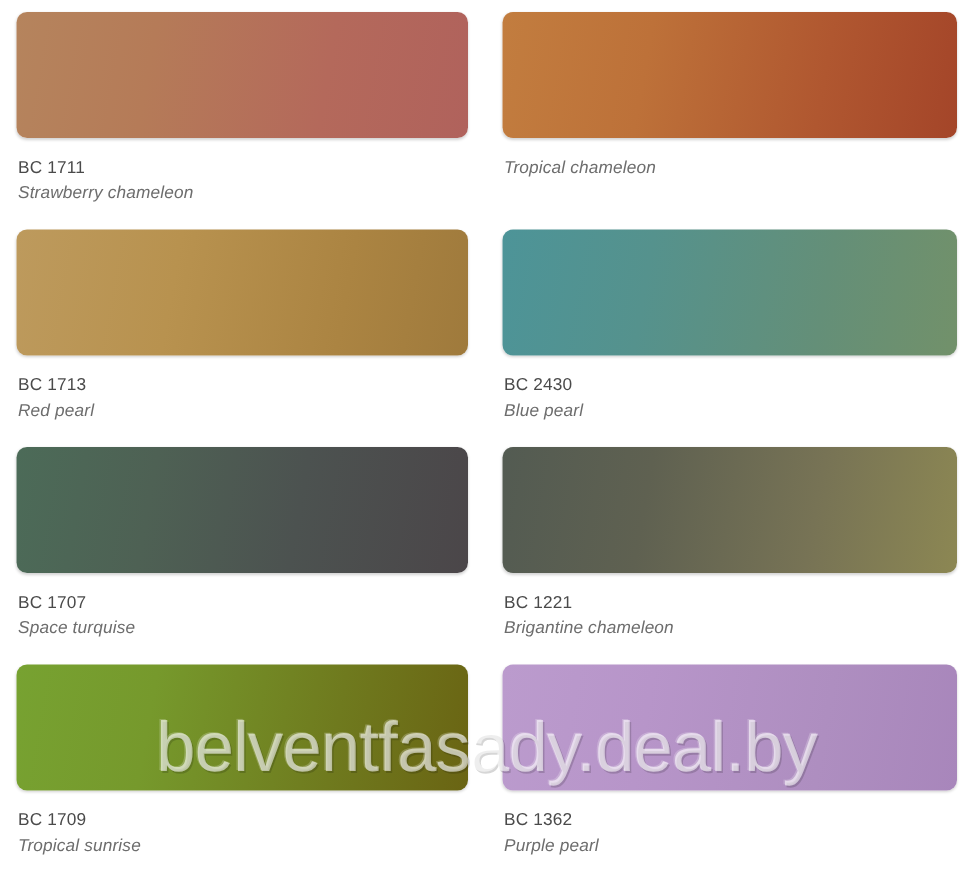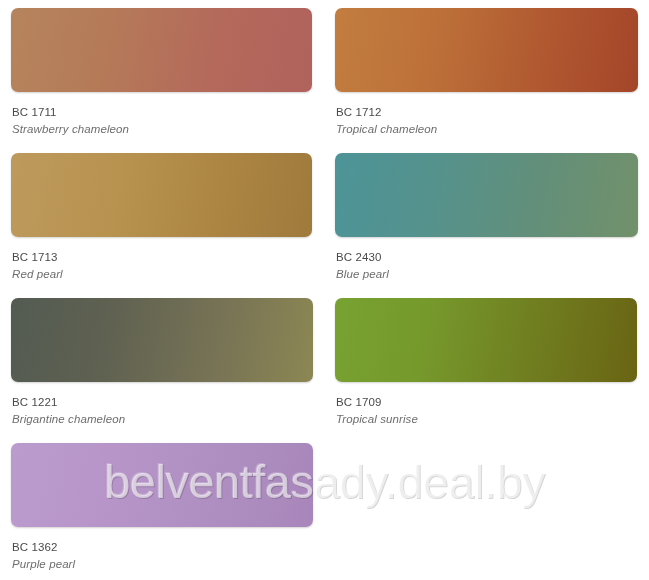--- a/index.html
+++ b/index.html
@@ -65,21 +65,21 @@
     font-style: italic;
     line-height: 17px;
     letter-spacing: 0.1px;
     white-space: nowrap;
   }
 
   
   #watermark {
     position: absolute;
     left: 0;
-    top: 452px;
+    top: 468px;
     width: 649px;
     height: 58px;
     display: flex;
     align-items: center;
     justify-content: center;
     pointer-events: none;
     z-index: 5;
   }
 
   #watermark-text {
@@ -106,41 +106,47 @@
       <div class="swatch-chip" style="background: linear-gradient(100deg, rgb(181, 132, 93) 0%, rgb(181, 123, 88) 30%, rgb(180, 105, 91) 68%, rgb(176, 98, 92) 100%);"></div>
       <div class="swatch-labels">
         <div class="swatch-code">BC 1711</div>
         <div class="swatch-name">Strawberry chameleon</div>
       </div>
     </div>
 
     <div class="swatch-cell right">
       <div class="swatch-chip" style="background: linear-gradient(100deg, rgb(194, 125, 63) 0%, rgb(189, 113, 57) 32%, rgb(176, 87, 48) 70%, rgb(164, 69, 41) 100%);"></div>
       <div class="swatch-labels">
-        <div class="swatch-code">BC 1712</div>
         <div class="swatch-name">Tropical chameleon</div>
       </div>
     </div>
 
     <div class="swatch-cell left">
       <div class="swatch-chip" style="background: linear-gradient(100deg, rgb(189, 154, 93) 0%, rgb(184, 146, 79) 35%, rgb(171, 132, 66) 72%, rgb(159, 122, 60) 100%);"></div>
       <div class="swatch-labels">
         <div class="swatch-code">BC 1713</div>
         <div class="swatch-name">Red pearl</div>
       </div>
     </div>
 
     <div class="swatch-cell right">
       <div class="swatch-chip" style="background: linear-gradient(100deg, rgb(77, 148, 152) 0%, rgb(85, 146, 141) 32%, rgb(100, 143, 120) 70%, rgb(114, 145, 106) 100%);"></div>
       <div class="swatch-labels">
         <div class="swatch-code">BC 2430</div>
         <div class="swatch-name">Blue pearl</div>
       </div>
     </div>
 
+    <div class="swatch-cell left">
+      <div class="swatch-chip" style="background: linear-gradient(100deg, rgb(76, 107, 88) 0%, rgb(78, 97, 84) 30%, rgb(76, 82, 80) 62%, rgb(75, 70, 73) 100%);"></div>
+      <div class="swatch-labels">
+        <div class="swatch-code">BC 1707</div>
+        <div class="swatch-name">Space turquise</div>
+      </div>
+    </div>
 
     <div class="swatch-cell right">
       <div class="swatch-chip" style="background: linear-gradient(100deg, rgb(83, 91, 82) 0%, rgb(95, 97, 81) 32%, rgb(119, 115, 85) 68%, rgb(140, 135, 83) 100%);"></div>
       <div class="swatch-labels">
         <div class="swatch-code">BC 1221</div>
         <div class="swatch-name">Brigantine chameleon</div>
       </div>
     </div>
 
     <div class="swatch-cell left">

